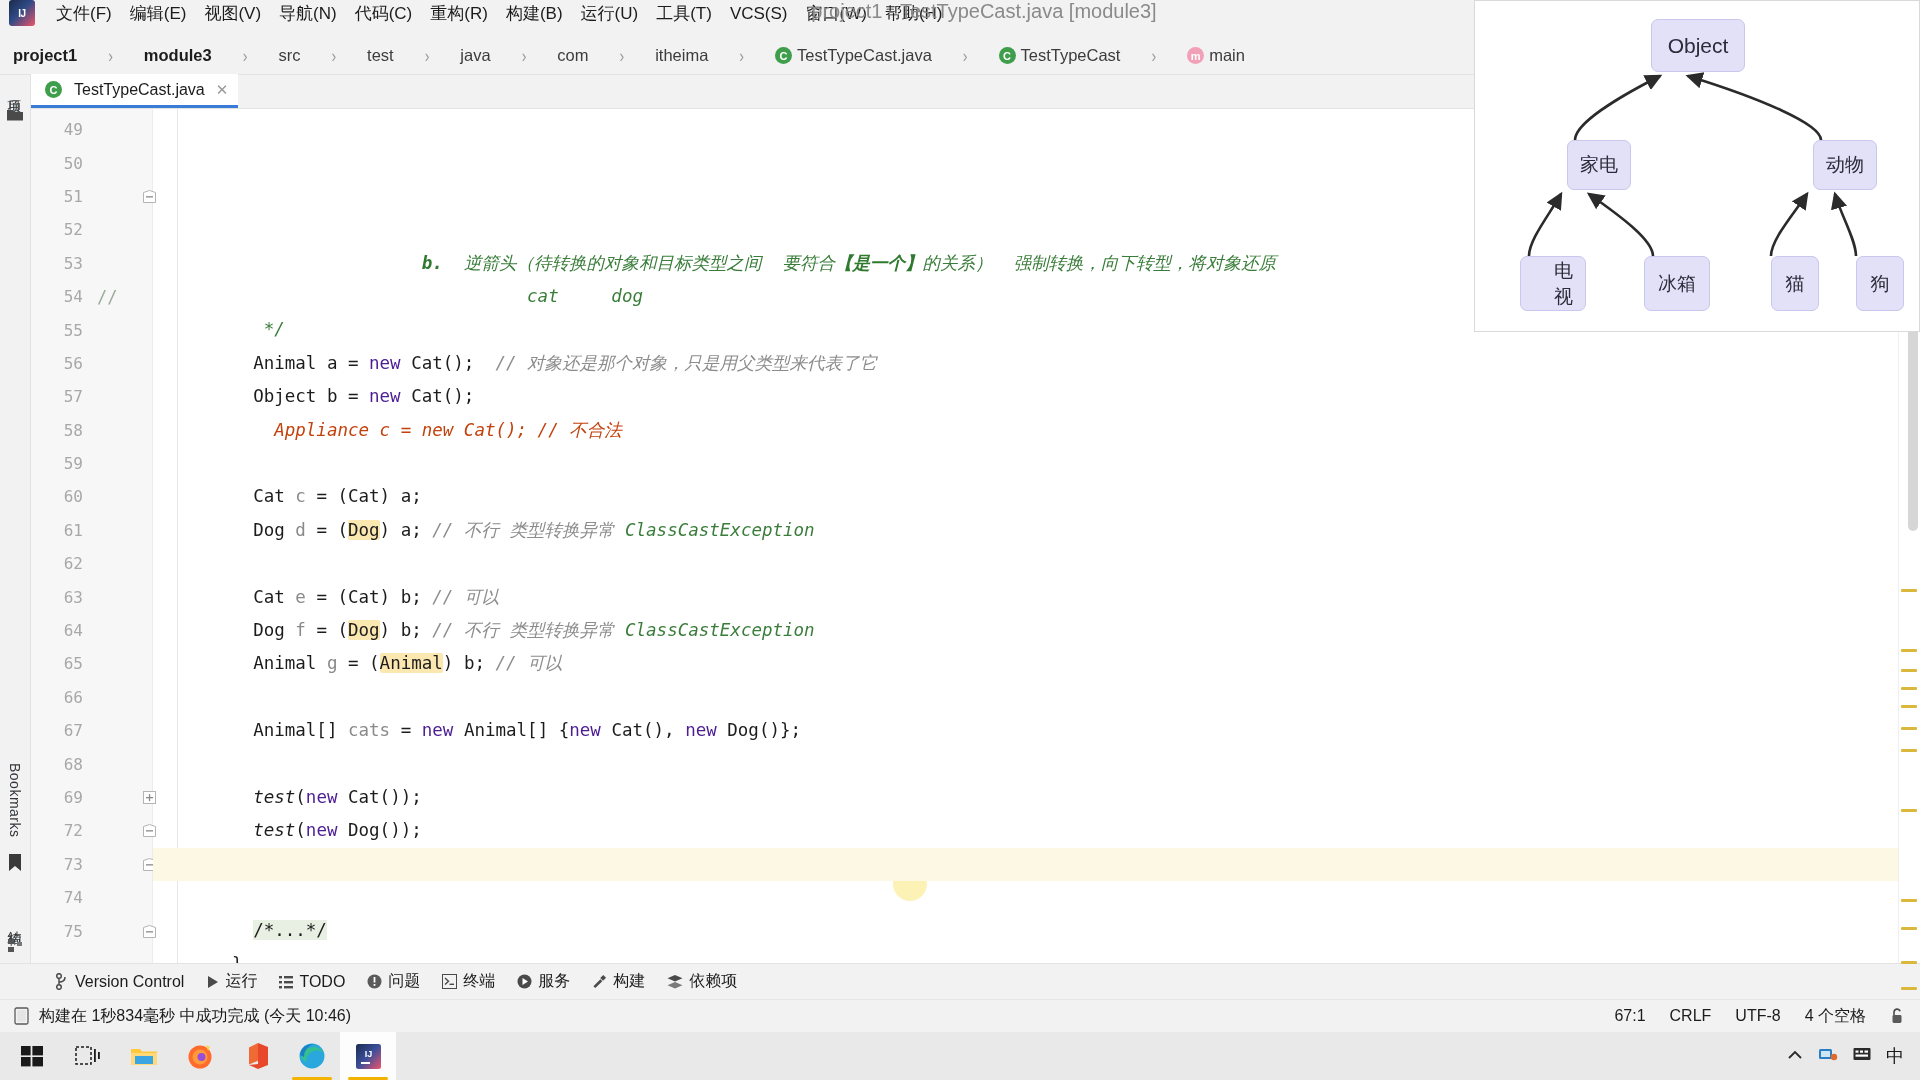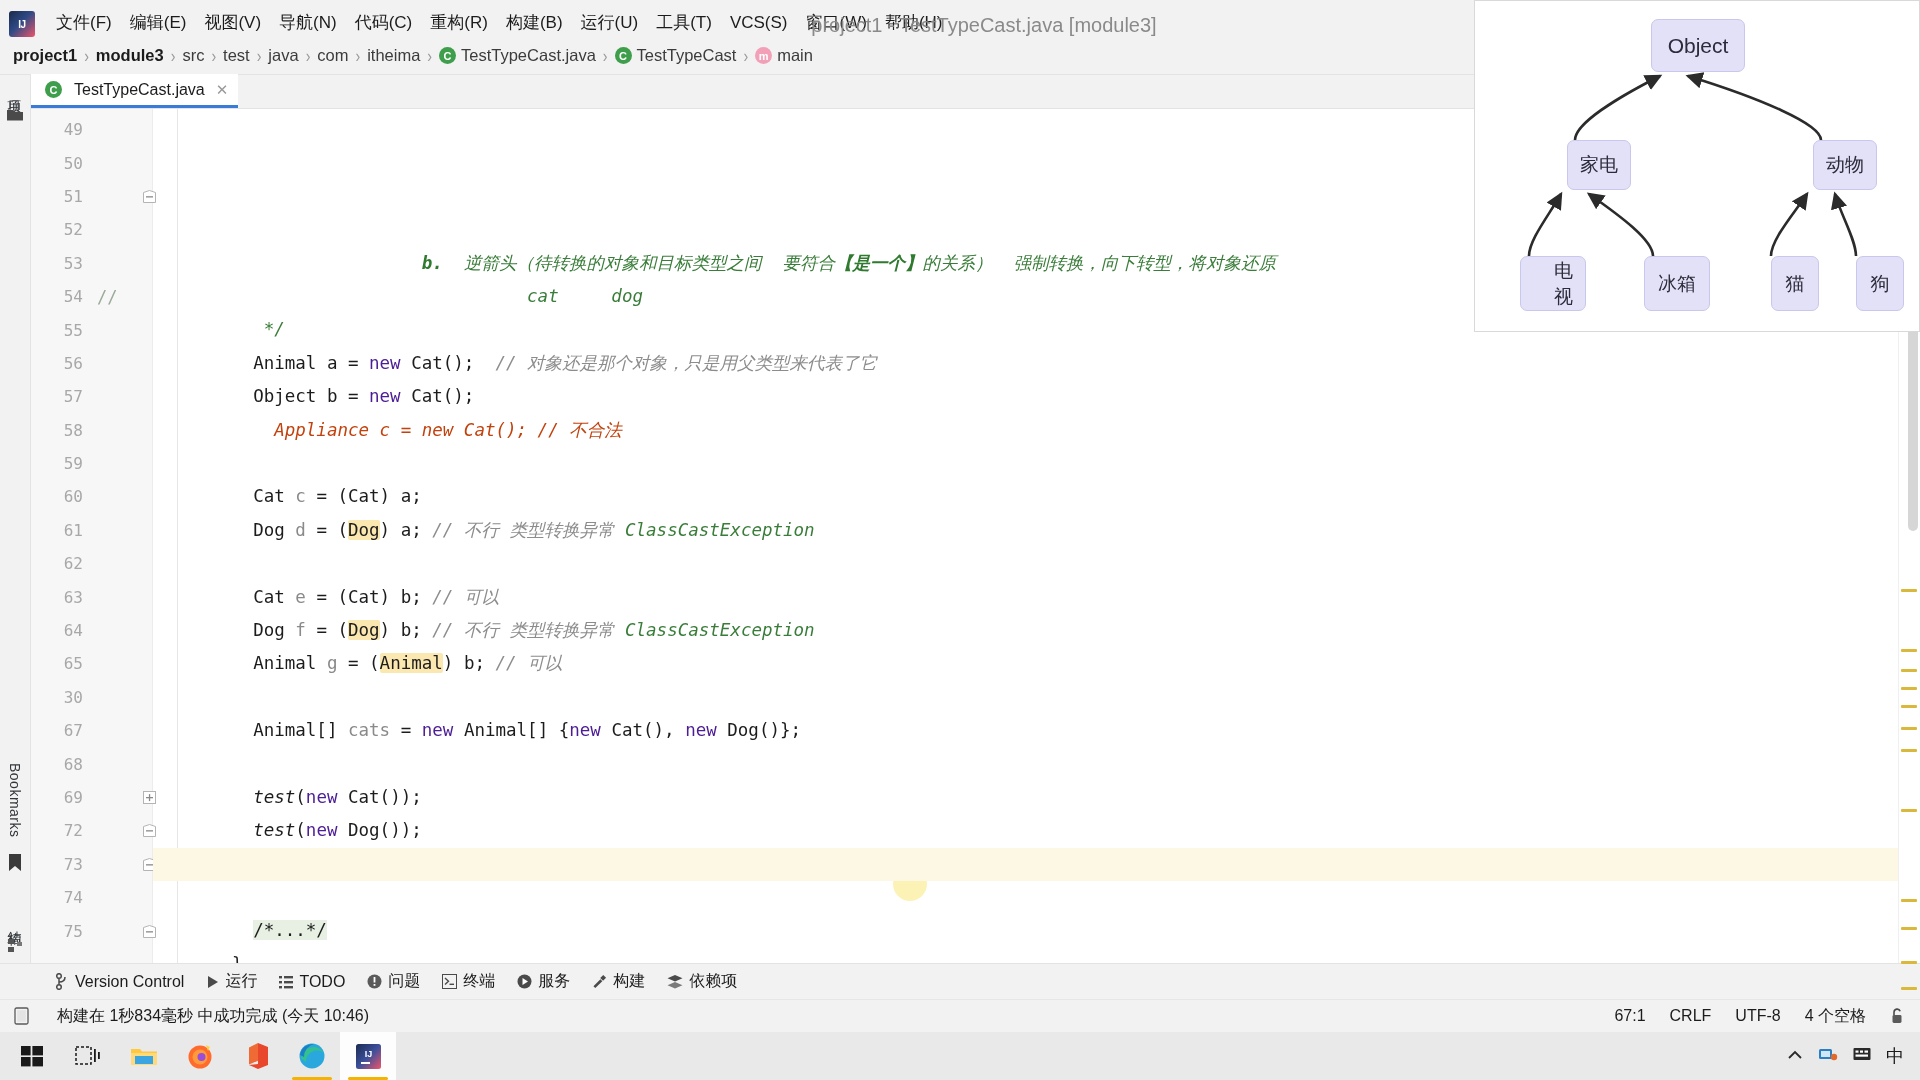--- a/index.html
+++ b/index.html
@@ -6,21 +6,21 @@
   html,body { width:1920px; height:1080px; overflow:hidden; }
   body {
     font-family: "Liberation Sans", sans-serif;
     background:#f2f2f2; color:#1f1f1f;
     -webkit-font-smoothing: antialiased;
   }
   .app { position:relative; width:1920px; height:1080px; display:flex; flex-direction:column; }
 
   
   .menubar {
-    height:37px; background:#f2f2f2; display:flex; align-items:flex-end;
+    height:37px; background:#f2f2f2; display:flex; align-items:flex-start;
     position:relative; flex:0 0 37px;
   }
   .ij-logo {
     width:26px; height:26px; margin-left:9px; margin-right:12px;
     border-radius:3px; position:relative; flex:0 0 26px;
     background:linear-gradient(135deg,#1b2a4a 0%,#2e4a85 45%,#f0546a 100%);
     overflow:hidden;
   }
   .ij-logo::after{
     content:"IJ"; position:absolute; inset:0; color:#fff; font-size:10px;
@@ -34,20 +34,21 @@
   .win-title {
     position:absolute; left:0; right:0; text-align:center; font-size:20px;
     color:#8a8a8a; pointer-events:none;margin-left:48px;
   }
 
   
   .navbar {
     height:38px; background:#f2f2f2; display:flex; align-items:center;
     padding-left:13px; flex:0 0 38px; border-bottom:1px solid #e3e3e3;
     position:relative;
+    gap:24px;
   }
   .crumb { display:flex; align-items:center; font-size:16.5px; color:#3c3c3c; white-space:nowrap; }
   .crumb.bold { font-weight:bold; color:#1c1c1c; }
   .crumb-sep {
     color:#9b9b9b; font-size:14px; margin:0 7px; transform:scaleY(1.25);
   }
   .crumb-ico {
     width:17px;height:17px;border-radius:50%;margin-right:5px;display:inline-flex;
     align-items:center;justify-content:center;font-size:11px;color:#fff;font-weight:bold;
   }
@@ -153,21 +154,21 @@
     display:flex; align-items:center; gap:6px; padding:4px 10px;
     font-size:16px; color:#1c1c1c; cursor:default; border-radius:3px; white-space:nowrap;
   }
 
   
   .statusbar {
     height:33px; background:#f2f2f2; display:flex; align-items:center;
     padding:0 14px; flex:0 0 33px; font-size:16px; color:#1c1c1c;
     border-top:1px solid #e6e6e6;
   }
-  .sb-left{ display:flex; align-items:center; gap:27px; }
+  .sb-left{ display:flex; align-items:center; gap:9px; }
   .sb-right{ margin-left:auto; display:flex; align-items:center; gap:24px; color:#1c1c1c; }
 
   
   .taskbar {
     height:48px; background:#e9e9ea; display:flex; align-items:center;
     flex:0 0 48px; padding-left:4px; position:relative;
   }
   .tb-item {
     width:56px; height:48px; display:flex; align-items:center; justify-content:center;
     position:relative; cursor:default;
@@ -360,21 +361,21 @@
             <div class="gline">
               <span class="gnum">63</span>
             </div>
             <div class="gline">
               <span class="gnum">64</span>
             </div>
             <div class="gline">
               <span class="gnum">65</span>
             </div>
             <div class="gline">
-              <span class="gnum">30</span>
+              <span class="gnum">66</span>
             </div>
             <div class="gline">
               <span class="gnum">67</span>
             </div>
             <div class="gline">
               <span class="gnum">68</span>
             </div>
             <div class="gline">
               <span class="gnum">69</span>
               <span class="fold">

